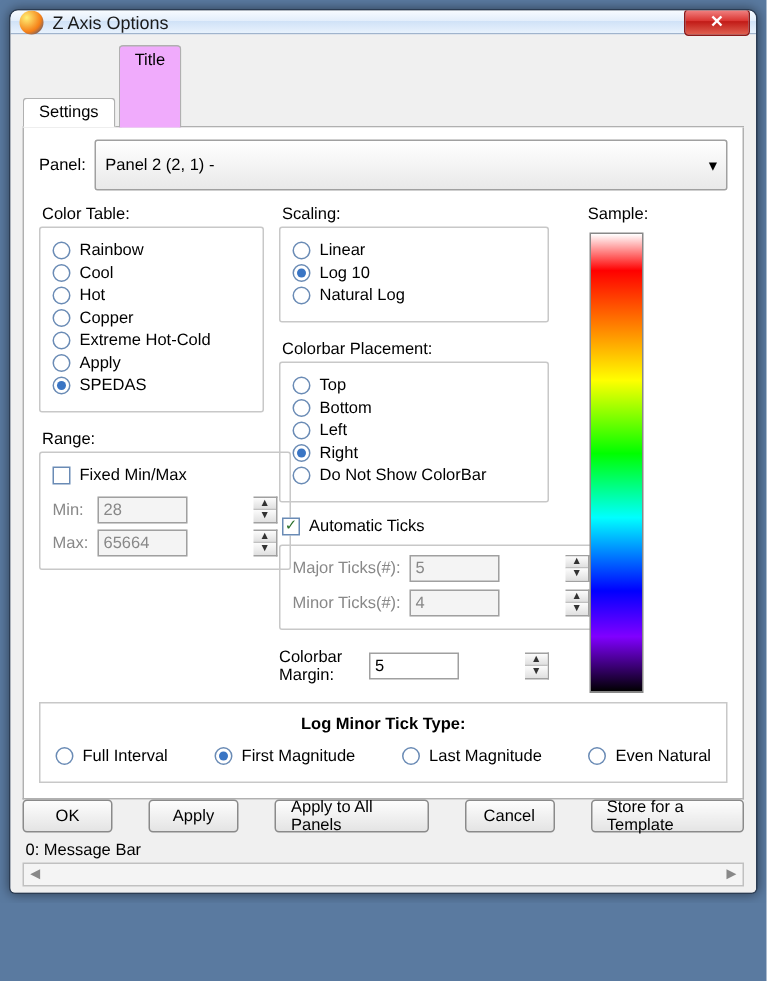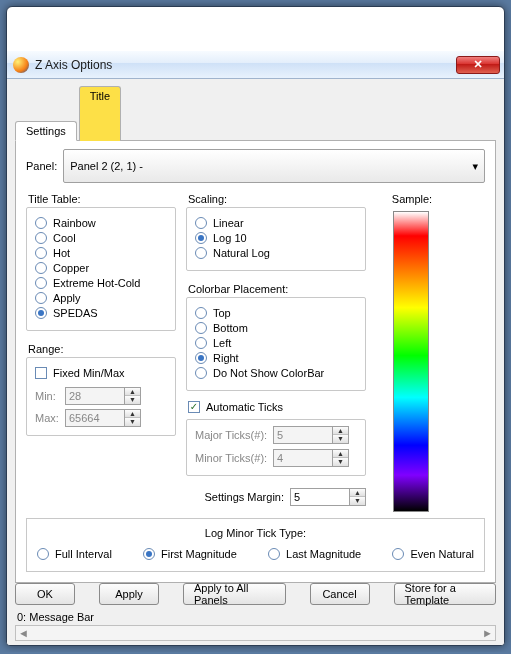--- a/index.html
+++ b/index.html
@@ -1,47 +1,47 @@
 <!DOCTYPE html>
 <html><head>
 <meta charset="utf-8">
 <style>
   * { box-sizing: border-box; font-family: "Segoe UI", Tahoma, sans-serif; font-size: 11px; }
   body { margin: 0; background: #5a7aa0; padding: 6px; }
   .window { width: 499px; background: #fff; border: 1px solid #2b3c53; border-radius: 6px 6px 4px 4px; box-shadow: 0 0 8px rgba(0,0,0,0.5); overflow: hidden; }
-  .titlebar { height: 28px; background: linear-gradient(to bottom, #f7fbff 0%, #e3eefb 45%, #cfe1f7 46%, #e8f2fd 100%); display: flex; align-items: center; padding: 0 4px 0 6px; border-bottom: 1px solid #a0b4cd; margin-top: 44px; }
+  .titlebar { height: 16px; background: linear-gradient(to bottom, #f7fbff 0%, #e3eefb 45%, #cfe1f7 46%, #e8f2fd 100%); display: flex; align-items: center; padding: 0 4px 0 6px; border-bottom: 1px solid #a0b4cd; }
   .titlebar .icon { width: 16px; height: 16px; margin-right: 6px; background: radial-gradient(circle at 30% 30%, #fff176, #f57f17 60%, #0d47a1); border-radius: 50%; }
   .titlebar .title { flex: 1; color: #1a1a1a; font-size: 12px; }
   .closebtn { width: 44px; height: 18px; background: linear-gradient(to bottom, #f08080 0%, #d9322e 45%, #c11b17 46%, #e06050 100%); border: 1px solid #8b1a1a; border-radius: 3px; color: #fff; display:flex; align-items:center; justify-content:center; font-size:11px; font-weight:bold; cursor:pointer; }
   .client { padding: 6px 8px 4px 8px; background: #f0f0f0; }
   .tabs { display:flex; border-bottom: 1px solid #b0b0b0; margin-bottom: 0; }
-  .tab { padding: 3px 10px; border: 1px solid #b0b0b0; border-bottom: none; background: #fde047; margin-right: 2px; border-radius: 3px 3px 0 0; position:relative; top:1px; cursor:pointer;}
+  .tab { padding: 3px 10px; border: 1px solid #b0b0b0; border-bottom: none; background: #f0abfc; margin-right: 2px; border-radius: 3px 3px 0 0; position:relative; top:1px; cursor:pointer;}
   .tab.active { background: #fff; border-bottom: 1px solid #fff; margin-top: 35px; }
   .tabbody { border: 1px solid #b0b0b0; border-top:none; background:#fff; padding: 8px 10px 10px 10px; }
   .row { display:flex; align-items:center; margin-bottom:6px; }
   .panelsel { flex:1; height:20px; border:1px solid #a0a0a0; background: linear-gradient(#fff,#e9e9e9); border-radius:2px; display:flex; align-items:center; padding:16px 6px; justify-content:space-between; cursor:pointer;}
   .columns { display:flex; gap:10px; }
   .col { display:flex; flex-direction:column; }
   fieldset.grp { border:1px solid #c8c8c8; border-radius:2px; padding: 6px 8px 8px 8px; margin:0 0 8px 0; }
   .lbl { color:#000; margin: 4px 0 2px 2px; }
   .lbl.dis { color:#888; }
   .radio, .check { display:flex; align-items:center; margin: 3px 0; cursor:pointer;}
   .r-outer { width:12px; height:12px; border:1px solid #6a8bb5; border-radius:50%; background:#fff; display:inline-flex; align-items:center; justify-content:center; margin-right:6px; flex-shrink:0;}
   .r-outer.sel::after { content:""; width:6px; height:6px; border-radius:50%; background:#3a75c4;}
   .c-outer { width:12px; height:12px; border:1px solid #6a8bb5; background:#fff; display:inline-flex; align-items:center; justify-content:center; margin-right:6px; flex-shrink:0;}
   .c-outer.sel::after { content:"✓"; font-size:10px; color:#2a6f2a; line-height:10px; }
-  .spin { display:flex; align-items:center; }
+  .spin { display:flex; align-items:center;gap:44px; }
   .spin input { width:60px; height:18px; border:1px solid #a0a0a0; padding:0 3px; background:#fff; }
   .spin input.dis { background:#f4f4f4; color:#888; }
   .spin .btns { display:flex; flex-direction:column; border:1px solid #a0a0a0; border-left:none; }
   .spin .b { width:15px; height:8px; background:linear-gradient(#fcfcfc,#e0e0e0); font-size:7px; line-height:7px; text-align:center; cursor:pointer; color:#333;}
   .spin .b:first-child { border-bottom:1px solid #c0c0c0; }
   .sample { width:36px; flex:1; background: linear-gradient(to bottom, #ffffff 0%, #ff0000 8%, #ff7f00 20%, #ffff00 32%, #00ff00 48%, #00ffff 62%, #0000ff 78%, #8000ff 88%, #000000 100%); border:1px solid #888; margin-top:4px; }
   .logtick { border:1px solid #c8c8c8; padding:8px 10px; margin-top:6px; }
-  .logtick .hdr { text-align:center; margin-bottom:6px; }
+  .logtick .hdr { text-align:center; margin-bottom:6px;font-weight:bold; }
   .logtick .opts { display:flex; justify-content:space-between; }
   .btnrow { display:flex; gap:24px; margin-top:0; }
   .btn { flex:0 0 auto; height:22px; border:1px solid #8a8a8a; border-radius:3px; background: linear-gradient(#fdfdfd,#e4e4e4); display:flex; align-items:center; justify-content:center; padding:0 10px; cursor:pointer; min-width:60px;}
   .msgbar { margin-top:6px; font-size:11px; padding:0 2px;}
   .scrollbar { height:16px; border:1px solid #c0c0c0; background:#f4f4f4; margin-top:2px; display:flex; align-items:center; justify-content:space-between; padding:0 2px; color:#888;}
   .grid2 { display:grid; grid-template-columns: 30px 1fr; row-gap:4px; align-items:center;}
   .grid-ticks { display:grid; grid-template-columns: 78px 1fr; row-gap:5px; align-items:center;}
 </style>
 </head>
 <body>
@@ -65,21 +65,21 @@
         <span style="margin-right:6px">Panel:</span>
         <div class="panelsel">
           <span>Panel 2 (2, 1)  -</span>
           <span>▾</span>
         </div>
       </div>
 
       <div class="columns">
 
         <div class="col" style="width:150px">
-          <div class="lbl">Title Table:</div>
+          <div class="lbl">Color Table:</div>
           <fieldset class="grp">
             <div class="radio">
                 <span class="r-outer"></span>
                 <span>Rainbow</span>
               </div>
             <div class="radio">
                 <span class="r-outer"></span>
                 <span>Cool</span>
               </div>
             <div class="radio">
@@ -192,21 +192,21 @@
                 <input class="dis" readonly="" value="4" style="">
                 <div class="btns">
                     <div class="b">▲</div>
                     <div class="b">▼</div>
                   </div>
               </div>
             </div>
           </fieldset>
 
           <div class="row" style="margin-top:4px; justify-content:flex-end;">
-            <span style="margin-right:6px">Settings Margin:</span>
+            <span style="margin-right:6px">Colorbar Margin:</span>
             <div class="spin">
               <input value="5" style="">
               <div class="btns">
                   <div class="b">▲</div>
                   <div class="b">▼</div>
                 </div>
             </div>
           </div>
         </div>
 

